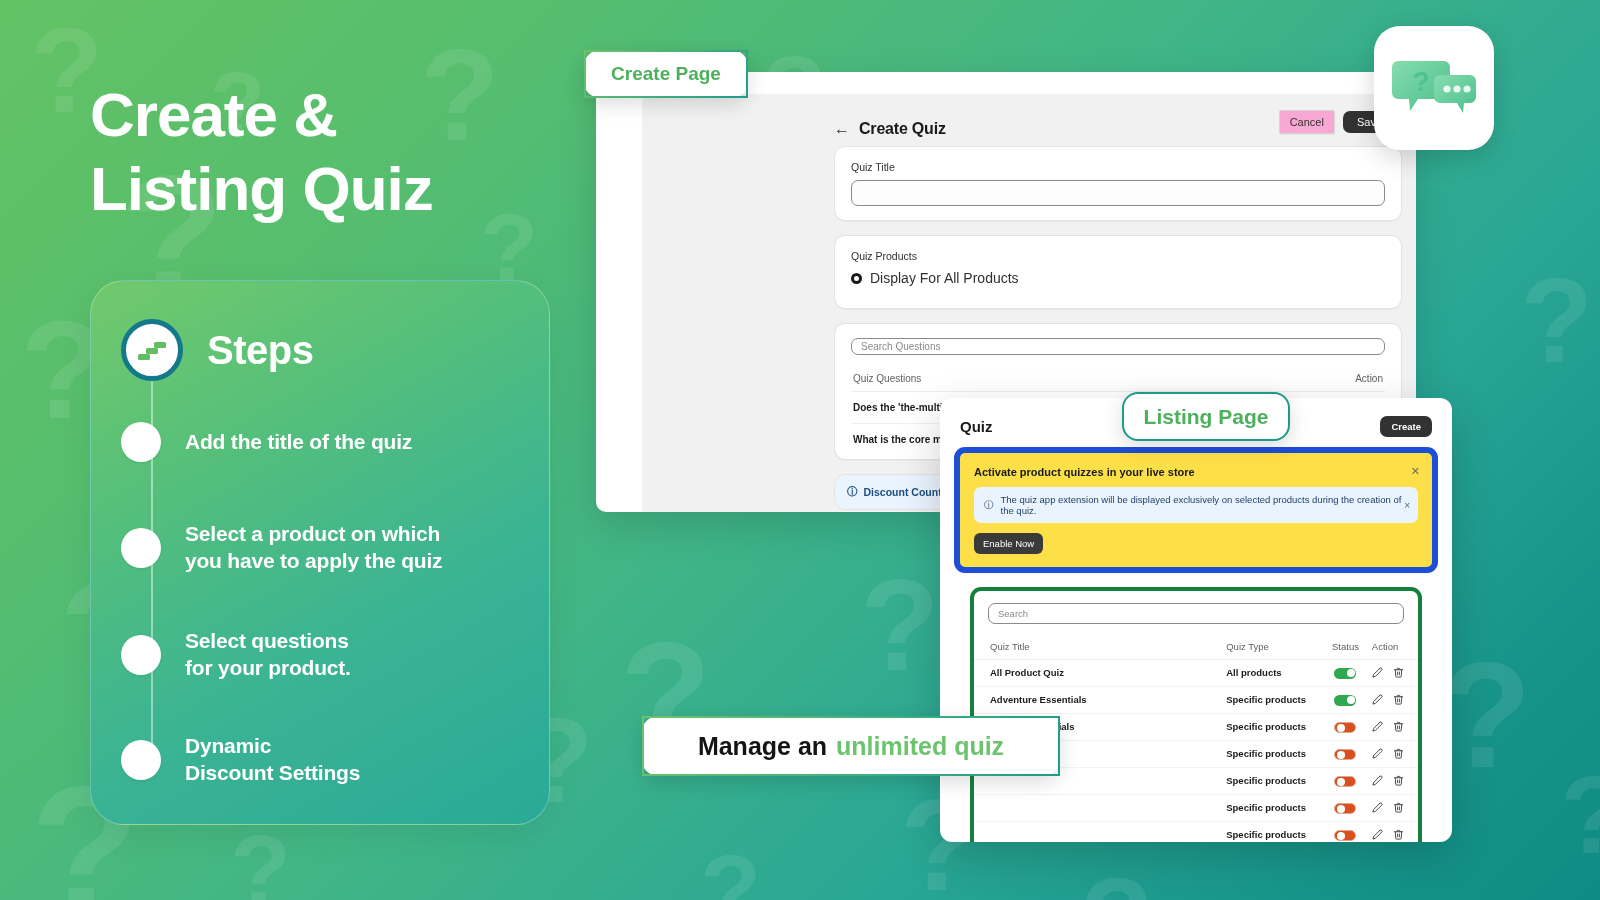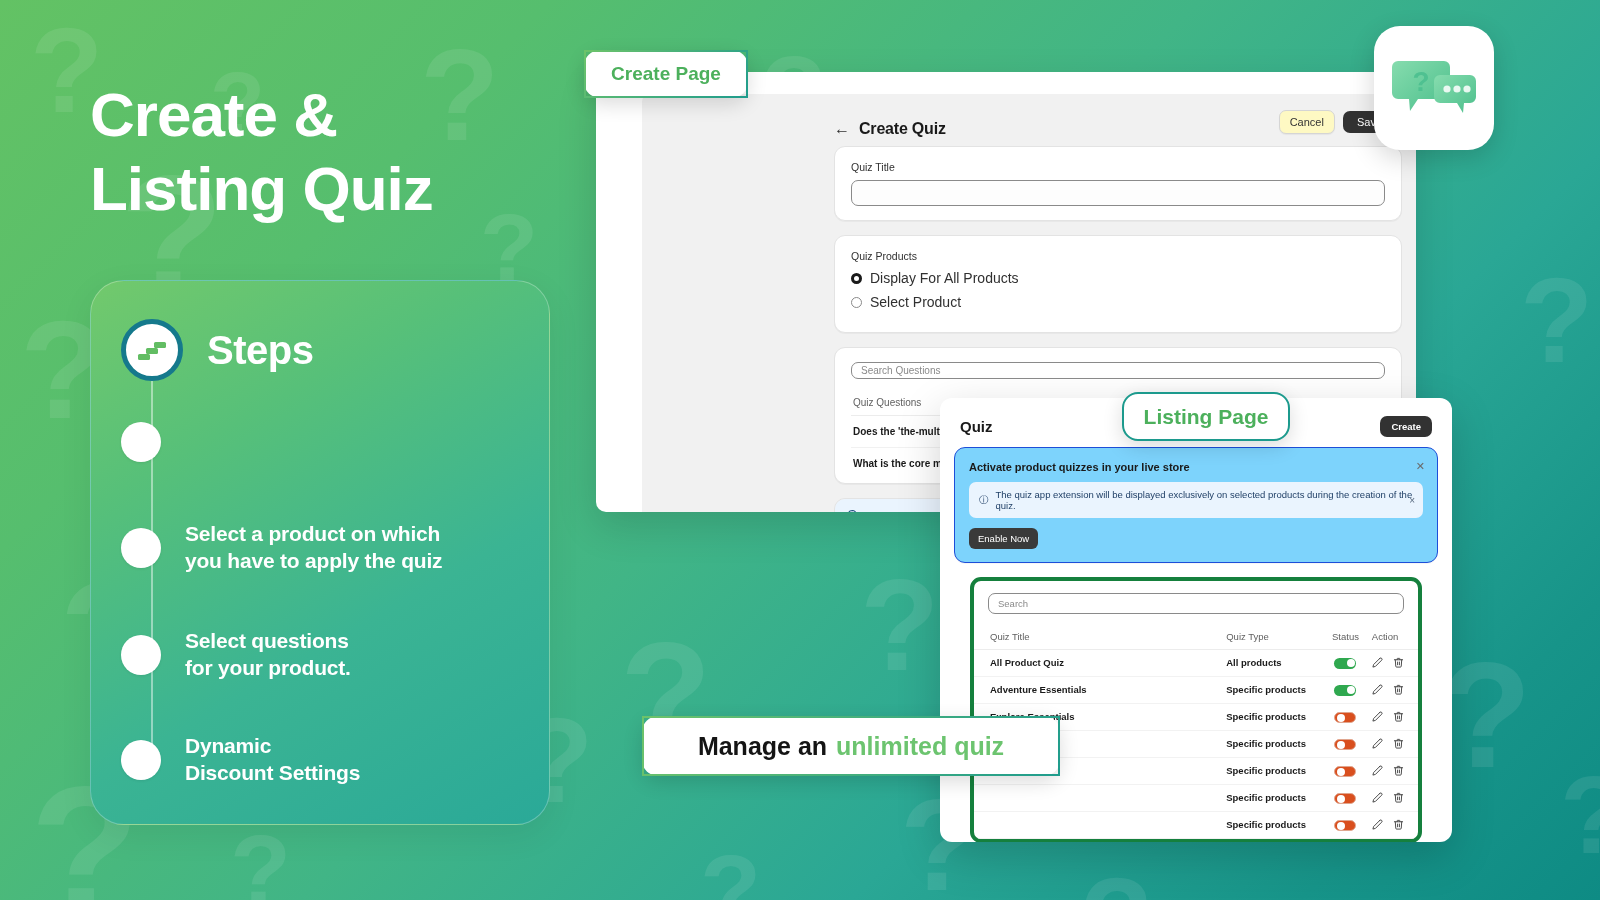--- a/index.html
+++ b/index.html
@@ -91,21 +91,21 @@
   }
   .create-inner {
     position:absolute; left:46px; top:22px; right:0; bottom:0;
     background:#f1f1f1; border-radius:8px 0 0 0; overflow:hidden;
   }
   .cq-header { display:flex; align-items:center; padding:18px 0 0 0; position:relative; height:52px; }
   .cq-back { font-size:16px; color:#303030; margin-left:192px; margin-right:9px; line-height:1; }
   .cq-title { font-size:16px; font-weight:700; color:#1a1a1a; letter-spacing:-.2px; }
   .cq-actions { position:absolute; right:20px; top:16px; display:flex; gap:8px; align-items:center; }
   .btn-cancel {
-    background:#fef9c3; border:1px solid #d5d5d5; border-radius:7px;
+    background:#f9a8d4; border:1px solid #d5d5d5; border-radius:2px;
     font-size:11px; color:#333; padding:5px 10px; font-weight:400;
     box-shadow:0 1px 1px rgba(0,0,0,.05);
   }
   .btn-save {
     background:#323232; color:#fff; border-radius:7px;
     font-size:11px; padding:5px 14px; font-weight:500;
   }
 
   .cq-card {
     background:#fff; border:1px solid #e3e3e3; border-radius:11px;
@@ -146,21 +146,21 @@
     background:#ffffff; border-radius:12px;
     box-shadow:0 14px 44px rgba(0,0,0,.18); overflow:hidden; z-index:40;
   }
   .lp-head { display:flex; align-items:center; justify-content:space-between;
     padding:18px 20px 10px 20px; }
   .lp-title { font-size:15px; font-weight:700; color:#1a1a1a; }
   .btn-create { background:#323232; color:#fff; border-radius:7px;
     font-size:9.5px; padding:5px 11px; font-weight:600; }
 
   .lp-card {
-    background:#7dd3fc; border:1px solid #1d4ed8; border-radius:11px;
+    background:#fde047; border:6px solid #1d4ed8; border-radius:11px;
     margin:0 14px 14px 14px; padding:13px 14px; position:relative;
     box-shadow:0 1px 0 rgba(0,0,0,.035);
   }
   .lp-act-title { font-size:11px; font-weight:700; color:#1a1a1a; }
   .lp-close { position:absolute; right:12px; top:12px; color:#6a6a6a; font-size:11px; }
   .lp-banner {
     background:#eaf4fe; border-radius:7px; margin-top:9px;
     padding:7px 10px; display:flex; align-items:center; gap:7px;
     font-size:9.5px; color:#1f3f66; position:relative;
   }
@@ -240,20 +240,21 @@
         <rect x="1" y="17" width="12" height="6" rx="1.5" fill="#62bd63"></rect>
         <rect x="9" y="11" width="12" height="6" rx="1.5" fill="#62bd63"></rect>
         <rect x="17" y="5" width="12" height="6" rx="1.5" fill="#62bd63"></rect>
       </svg>
     </div>
     <div class="steps-title">Steps</div>
   </div>
 
   <div class="step-row" style="top:141px">
     <div class="step-dot"></div>
+    <div class="step-text">Add the title of the quiz</div>
   </div>
   <div class="step-row" style="top:240px">
     <div class="step-dot"></div>
     <div class="step-text">Select a product on which
 you have to apply the quiz</div>
   </div>
   <div class="step-row" style="top:347px">
     <div class="step-dot"></div>
     <div class="step-text">Select questions
 for your product.</div>
@@ -280,24 +281,20 @@
     <div class="cq-card">
       <div class="cq-label">Quiz Title</div>
       <input class="cq-input" value="" placeholder="" style="">
     </div>
 
     <div class="cq-card" style="padding-bottom:22px">
       <div class="cq-label">Quiz Products</div>
       <div class="radio-row">
         <span class="radio on"></span>
         <span class="radio-lbl">Display For All Products</span>
-      </div>
-      <div class="radio-row">
-        <span class="radio"></span>
-        <span class="radio-lbl">Select Product</span>
       </div>
     </div>
 
     <div class="cq-card" style="padding-bottom:4px">
       <div class="q-search">Search Questions</div>
       <div class="q-thead">
         <span>Quiz Questions</span>
         <span>Action</span>
       </div>
       <div class="q-row">

